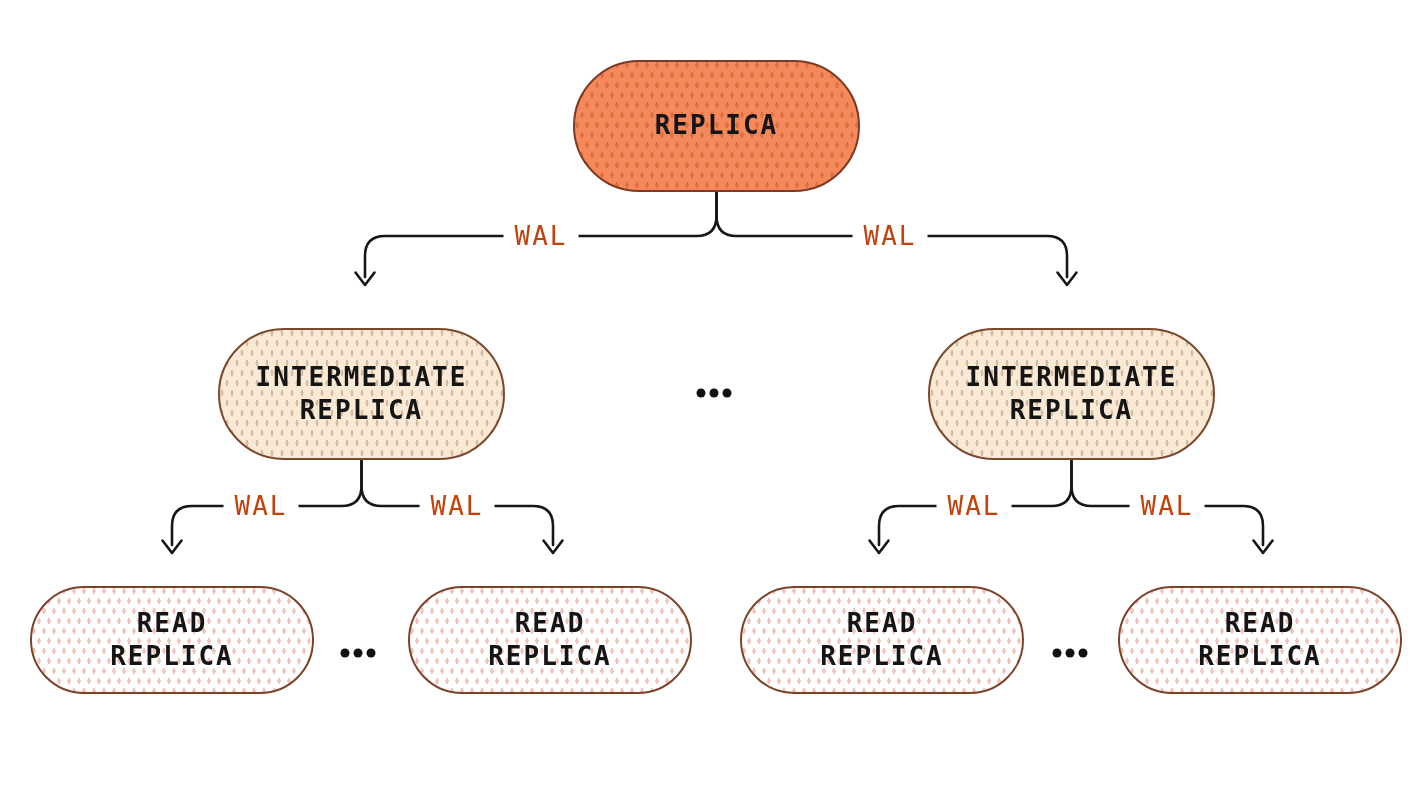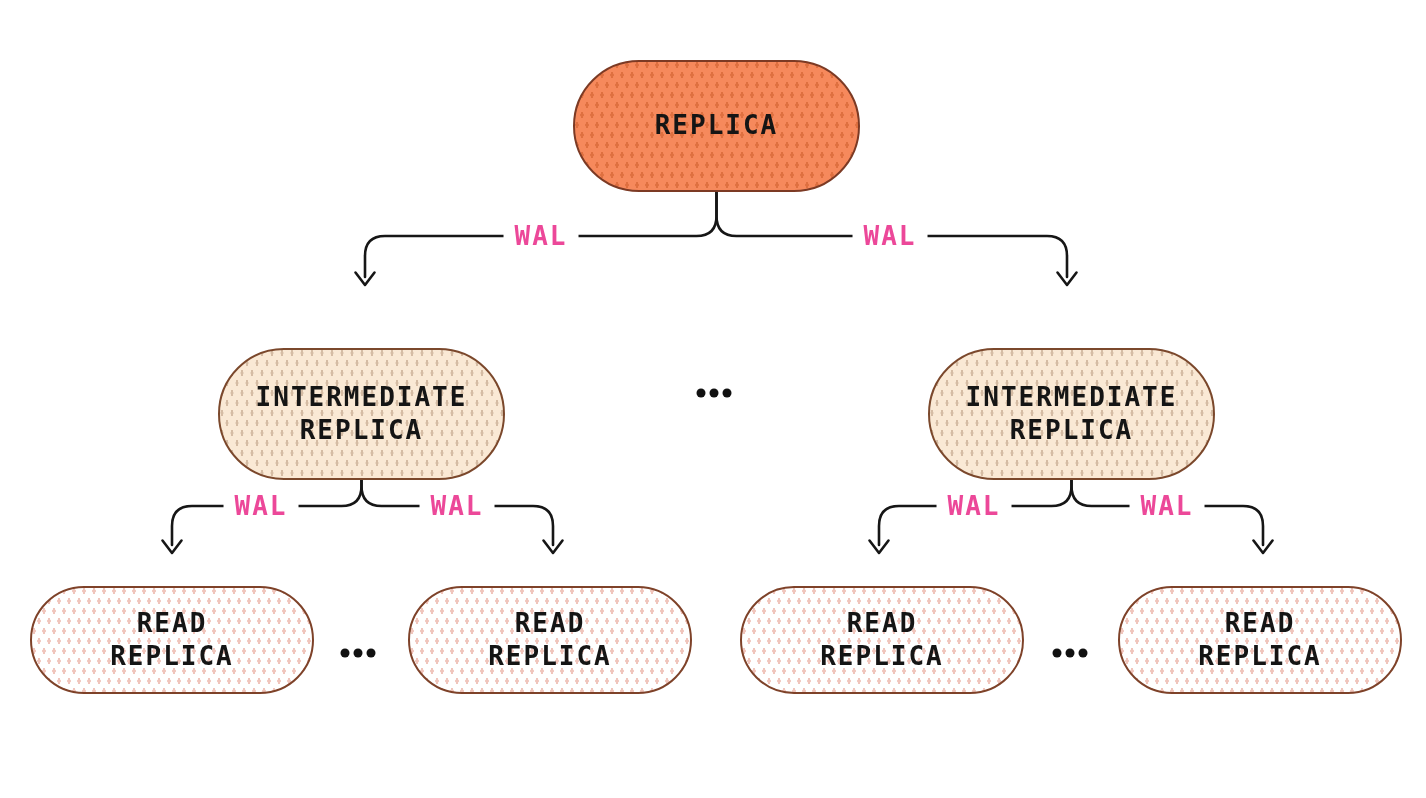--- a/index.html
+++ b/index.html
@@ -24,21 +24,21 @@
 
   .primary-node{
     left:573px;top:60px;width:287px;height:132px;
     background-color:#F6895C;border-color:#7C3A24;
     background-image:
       radial-gradient(#DF7040 1.5px, transparent 1.7px),
       radial-gradient(#DF7040 1.5px, transparent 1.7px);
     background-size:10px 20px;background-position:2px 3px,7px 13px;
   }
   .intermediate-node{
-    top:348px;width:287px;height:132px;
+    top:328px;width:287px;height:132px;
     background-color:#FAE9D5;border-color:#7B482C;
     background-image:
       radial-gradient(#D5BCA4 1.4px, transparent 1.6px),
       radial-gradient(#D5BCA4 1.4px, transparent 1.6px);
     background-size:10px 20px;background-position:2px 3px,7px 13px;
   }
   .intermediate-left{left:218px;}
   .intermediate-right{left:928px;}
 
   .read-node{
@@ -50,21 +50,21 @@
     background-size:10px 20px;background-position:2px 3px,7px 13px;
   }
   .read-1{left:30px;}
   .read-2{left:408px;}
   .read-3{left:740px;}
   .read-4{left:1118px;}
 
   .wal-label{
     position:absolute;transform:translate(-50%,-50%);
     background:#ffffff;padding:2px 11px;
-    font-weight:700;font-size:26px;letter-spacing:2px;color:#ec4899;
+    font-weight:400;font-size:26px;letter-spacing:2px;color:#c2410c;
     white-space:nowrap;
   }
   .wal-1{left:541px;top:236px;}
   .wal-2{left:890px;top:236px;}
   .wal-3{left:261px;top:506px;}
   .wal-4{left:457px;top:506px;}
   .wal-5{left:974px;top:506px;}
   .wal-6{left:1167px;top:506px;}
 
   .ellipsis{

